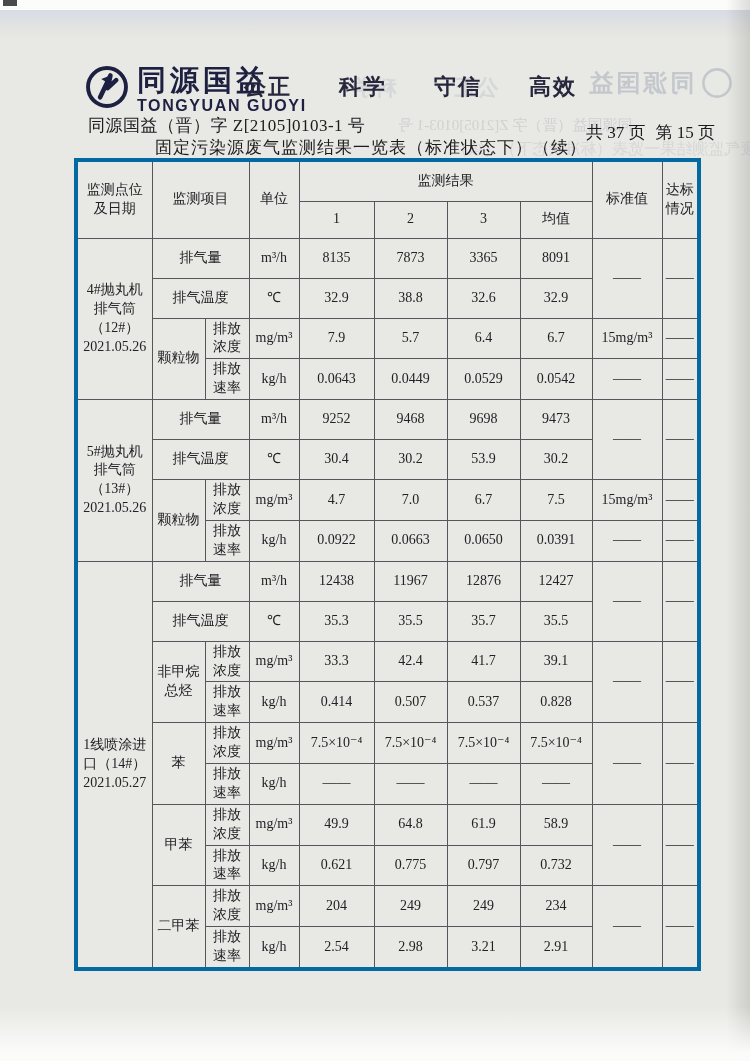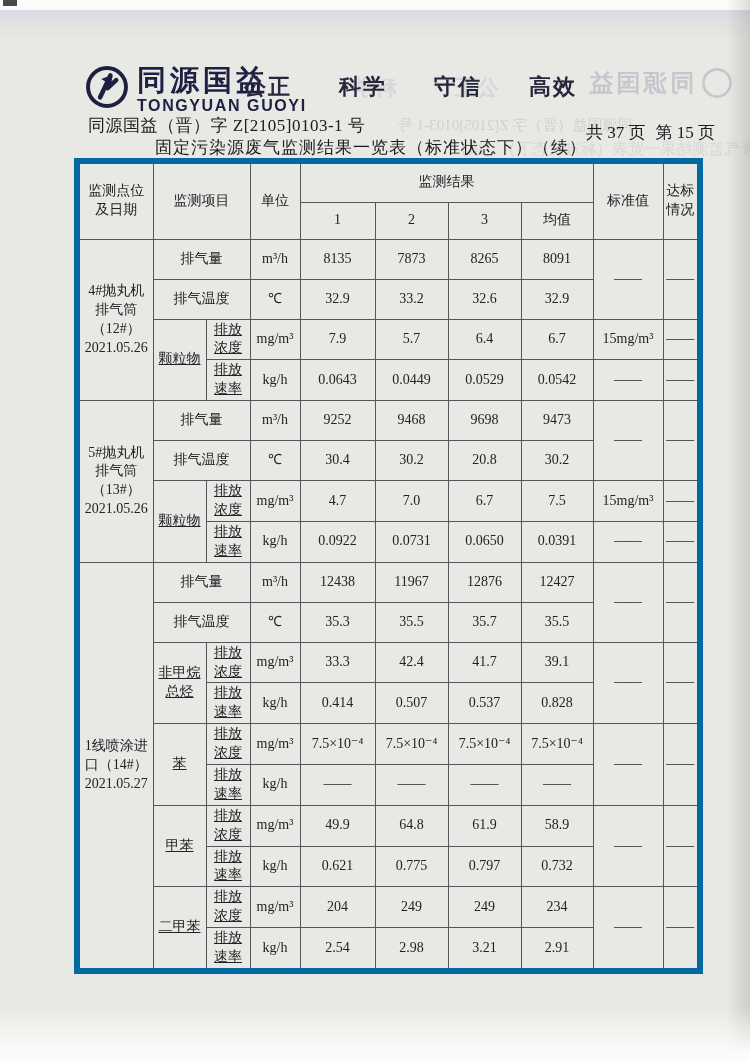--- a/index.html
+++ b/index.html
@@ -40,31 +40,31 @@
   .slogan{position:absolute;top:72px;left:244px;display:flex;gap:47px;
     font-weight:bold;font-size:22px;color:#26263c;letter-spacing:2px;}
   .doc-line{position:absolute;top:114px;left:88px;font-size:17px;color:#1b1b1e;letter-spacing:0.5px;}
   .page-info{position:absolute;top:121px;left:586px;font-size:17px;color:#1b1b1e;}
   .page-info span{margin-right:10px;}
   .doc-title{position:absolute;top:136px;left:0;width:742px;text-align:center;
     font-size:17px;color:#1b1b1e;letter-spacing:1px;}
 
   
   .monitor-table{position:absolute;top:158px;left:74px;width:623px;
-    border-collapse:collapse;table-layout:fixed;border:6px solid #0369a1;}
+    border-collapse:collapse;table-layout:fixed;border:4px solid #0369a1;}
   .monitor-table td{border:1px solid #55555b;text-align:center;vertical-align:middle;
     padding:1px 2px;font-size:14px;line-height:1.35;overflow:hidden;color:#222226;}
   .monitor-table tr{height:40px;}
   .monitor-table tr.hr1{height:41px;}
   .monitor-table tr.hr2{height:37px;}
   .h-point{padding:0 7px;}
   .c-point{font-size:12.5px;line-height:1.65;padding:0 1px;}
   .c-item{font-size:14px;}
-  .c-group{font-size:13.5px;line-height:1.5;text-decoration:underline;}
-  .c-sub{font-size:13px;line-height:1.4;padding:0 4px;text-decoration:underline;}
+  .c-group{font-size:13.5px;line-height:1.5;}
+  .c-sub{font-size:13px;line-height:1.4;padding:0 4px;}
   .c-unit{font-size:13px;font-family:Liberation Serif, serif;}
   .c-val{text-align:left;padding-left:7px;font-size:13.5px;}
   .c-dashval{text-align:center;padding-left:0;}
   .c-std{font-size:13px;}
   .c-att{font-size:13px;}
 </style>
 </head>
 <body>
 
 <div class="page">
@@ -147,30 +147,30 @@
         <td class="c-point" rowspan="4">
           <div>4#抛丸机</div>
           <div>排气筒</div>
           <div>（12#）</div>
           <div>2021.05.26</div>
         </td>
         <td class="c-item" colspan="2">排气量</td>
         <td class="c-unit">m³/h</td>
         <td class="c-val">8135</td>
         <td class="c-val">7873</td>
-        <td class="c-val">8265</td>
+        <td class="c-val">3365</td>
         <td class="c-val">8091</td>
         <td class="c-std" rowspan="2">——</td>
         <td class="c-att" rowspan="2">——</td>
       </tr>
       <tr>
         <td class="c-item" colspan="2">排气温度</td>
         <td class="c-unit">℃</td>
         <td class="c-val">32.9</td>
-        <td class="c-val">33.2</td>
+        <td class="c-val">38.8</td>
         <td class="c-val">32.6</td>
         <td class="c-val">32.9</td>
       </tr>
       <tr>
         <td class="c-group" rowspan="2">颗粒物</td>
         <td class="c-sub">排放浓度</td>
         <td class="c-unit">mg/m³</td>
         <td class="c-val">7.9</td>
         <td class="c-val">5.7</td>
         <td class="c-val">6.4</td>
@@ -203,39 +203,39 @@
         <td class="c-val">9698</td>
         <td class="c-val">9473</td>
         <td class="c-std" rowspan="2">——</td>
         <td class="c-att" rowspan="2">——</td>
       </tr>
       <tr>
         <td class="c-item" colspan="2">排气温度</td>
         <td class="c-unit">℃</td>
         <td class="c-val">30.4</td>
         <td class="c-val">30.2</td>
-        <td class="c-val">20.8</td>
+        <td class="c-val">53.9</td>
         <td class="c-val">30.2</td>
       </tr>
       <tr>
         <td class="c-group" rowspan="2">颗粒物</td>
         <td class="c-sub">排放浓度</td>
         <td class="c-unit">mg/m³</td>
         <td class="c-val">4.7</td>
         <td class="c-val">7.0</td>
         <td class="c-val">6.7</td>
         <td class="c-val">7.5</td>
         <td class="c-std">15mg/m³</td>
         <td class="c-att">——</td>
       </tr>
       <tr>
         <td class="c-sub">排放速率</td>
         <td class="c-unit">kg/h</td>
         <td class="c-val">0.0922</td>
-        <td class="c-val">0.0731</td>
+        <td class="c-val">0.0663</td>
         <td class="c-val">0.0650</td>
         <td class="c-val">0.0391</td>
         <td class="c-std">——</td>
         <td class="c-att">——</td>
       </tr>
 
       <tr>
         <td class="c-point" rowspan="10">
           <div>1线喷涂进</div>
           <div>口（14#）</div>

